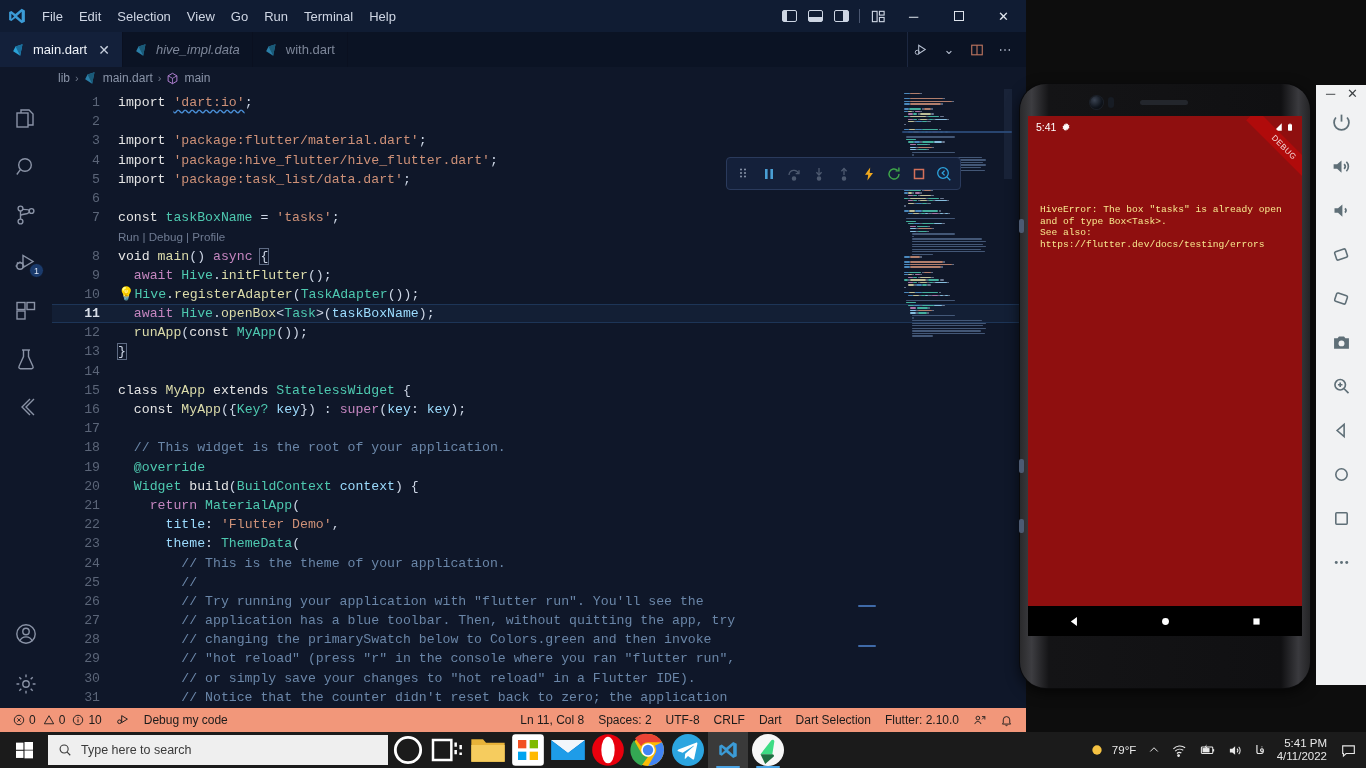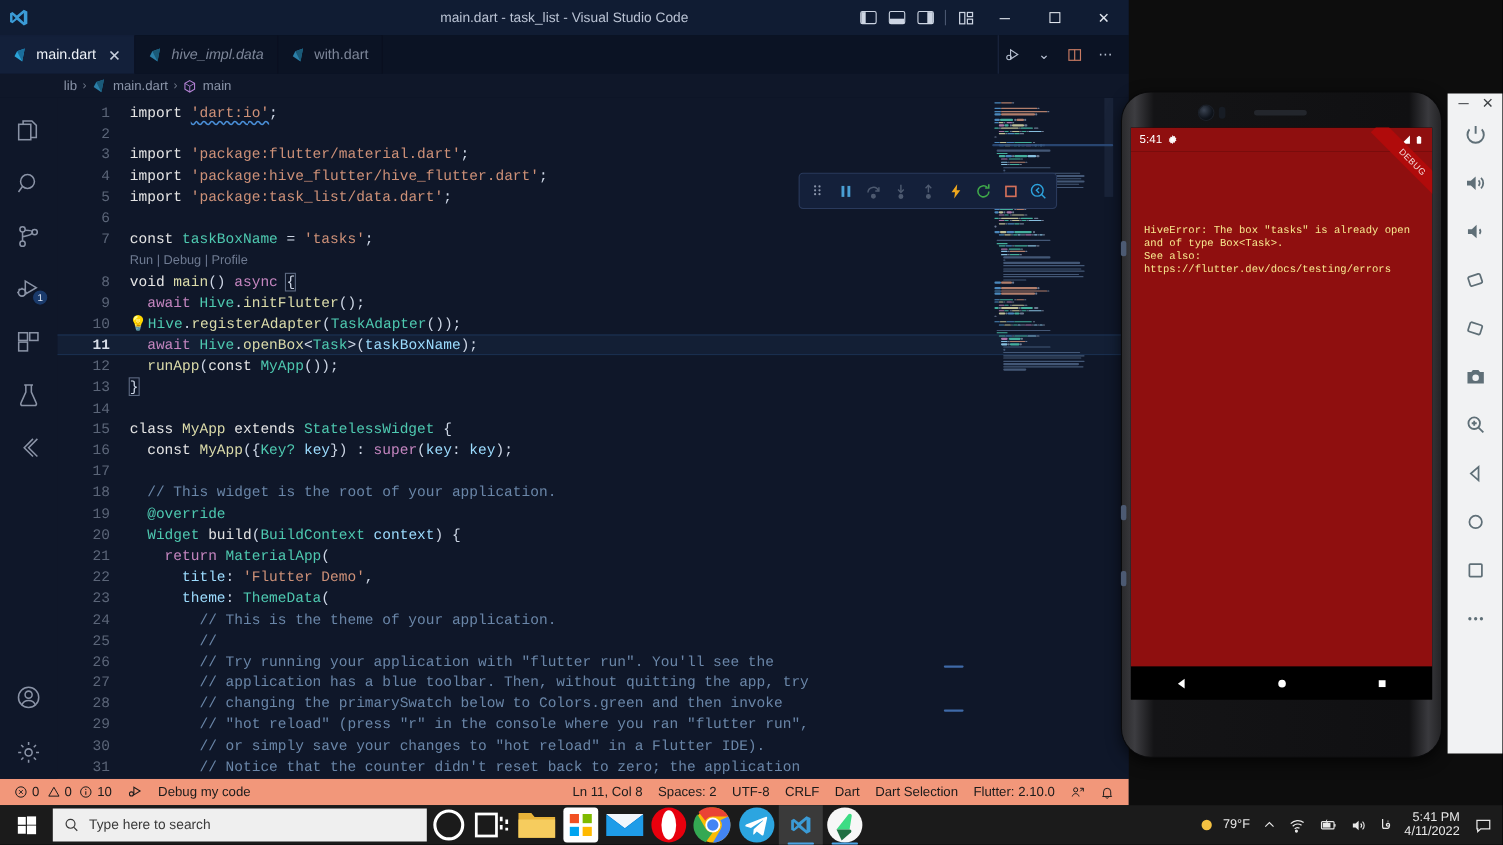--- a/index.html
+++ b/index.html
@@ -203,21 +203,30 @@
 <div id="root">
 
   <div id="vscode">
 
     <div class="titlebar">
       <div class="vs-logo">
         <svg viewBox="0 0 32 32">
             <path d="M24.3 3.2 30 6v20l-5.7 2.8L13 19.5 6 25l-4-2V9l4-2 7 5.5 11.3-9.3zM6 11.8v9.4l5-4.7-5-4.7zm18.3-3.3L16 16l8.3 7.5V8.5z" fill="#3b9bd6"></path>
           </svg>
       </div>
-      <div class="title-center">main.dart - task_list - Visual Studio Code</div>
+      <div class="menu">
+        <div class="menu-item">File</div>
+        <div class="menu-item">Edit</div>
+        <div class="menu-item">Selection</div>
+        <div class="menu-item">View</div>
+        <div class="menu-item">Go</div>
+        <div class="menu-item">Run</div>
+        <div class="menu-item">Terminal</div>
+        <div class="menu-item">Help</div>
+      </div>
       <div class="title-right">
         <div class="layout-btn">
             <span class="lay-ico left"></span>
           </div>
         <div class="layout-btn">
             <span class="lay-ico bottom"></span>
           </div>
         <div class="layout-btn">
             <span class="lay-ico right"></span>
           </div>

